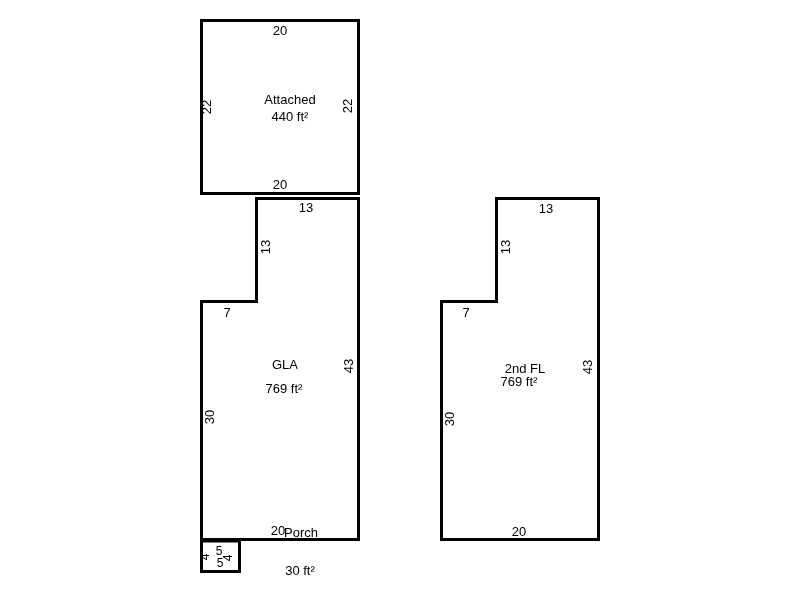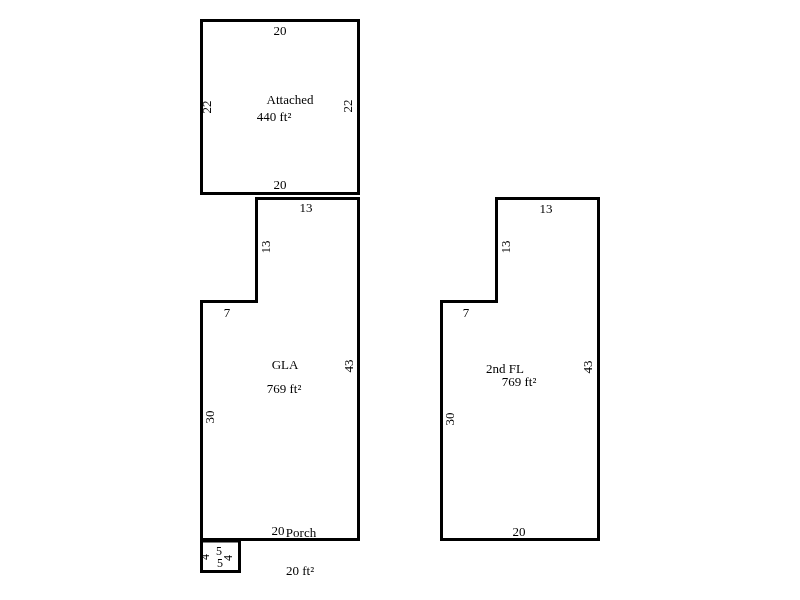--- a/index.html
+++ b/index.html
@@ -6,21 +6,21 @@
     margin: 0;
     padding: 0;
     background: #ffffff;
   }
   .canvas {
     position: relative;
     width: 800px;
     height: 600px;
     background: #ffffff;
     overflow: hidden;
-    font-family: Liberation Serif, serif;
+    font-family: Liberation Sans, sans-serif;
   }
   .canvas svg {
     position: absolute;
     left: 0;
     top: 0;
   }
   .lbl {
     position: absolute;
     transform: translate(-50%, -50%);
     font-size: 13px;
@@ -46,40 +46,40 @@
     <path d="M 256.5 198.5 L 358.5 198.5 L 358.5 539.5 L 201.5 539.5 L 201.5 301.5 L 256.5 301.5 Z" fill="none" stroke-width="3" stroke="#000000"></path>
     <path d="M 496.5 198.5 L 598.5 198.5 L 598.5 539.5 L 441.5 539.5 L 441.5 301.5 L 496.5 301.5 Z" fill="none" stroke-width="3" stroke="#000000"></path>
     <rect x="201.5" y="541" width="38" height="30.5" fill="none" stroke-width="3" stroke="#000000"></rect>
   </svg>
 
   <div class="lbl" style="left:280px; top:30px">20</div>
   <div class="lbl rot" style="left:206px; top:107px">22</div>
   <div class="lbl rot" style="left:347px; top:106px">22</div>
   <div class="lbl" style="left:280px; top:184px">20</div>
   <div class="lbl" style="left:290px; top:99px">Attached</div>
-  <div class="lbl" style="left:274px; top:116px">440 ft²</div>
+  <div class="lbl" style="left:290px; top:116px">440 ft²</div>
 
   <div class="lbl" style="left:306px; top:207px">13</div>
   <div class="lbl rot" style="left:265px; top:247px">13</div>
   <div class="lbl" style="left:227px; top:312px">7</div>
   <div class="lbl rot" style="left:209px; top:417px">30</div>
   <div class="lbl rot" style="left:348px; top:366px">43</div>
   <div class="lbl" style="left:278px; top:530px">20</div>
   <div class="lbl" style="left:285px; top:364px">GLA</div>
   <div class="lbl" style="left:284px; top:388px">769 ft²</div>
 
   <div class="lbl" style="left:546px; top:208px">13</div>
   <div class="lbl rot" style="left:505px; top:247px">13</div>
   <div class="lbl" style="left:466px; top:312px">7</div>
   <div class="lbl rot" style="left:449px; top:419px">30</div>
   <div class="lbl rot" style="left:587px; top:367px">43</div>
   <div class="lbl" style="left:519px; top:531px">20</div>
-  <div class="lbl" style="left:505px; top:368px">2nd FL</div>
+  <div class="lbl" style="left:525px; top:368px">2nd FL</div>
   <div class="lbl" style="left:519px; top:381px">769 ft²</div>
 
   <div class="lbl rot small" style="left:205px; top:557px">4</div>
   <div class="lbl small" style="left:219px; top:551px">5</div>
   <div class="lbl rot small" style="left:228px; top:558px">4</div>
   <div class="lbl small" style="left:220px; top:563px">5</div>
   <div class="lbl" style="left:301px; top:532px">Porch</div>
-  <div class="lbl" style="left:300px; top:570px">20 ft²</div>
+  <div class="lbl" style="left:300px; top:570px">30 ft²</div>
 
 </div>
 
 </body></html>

